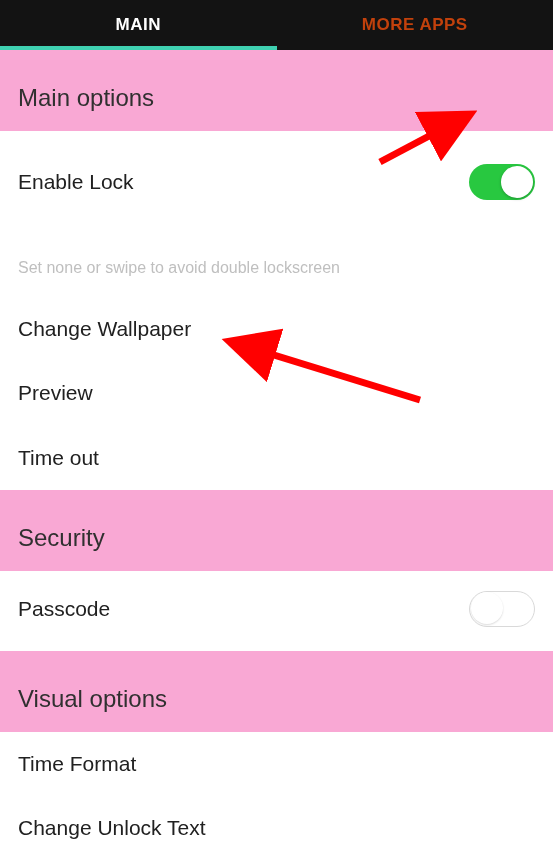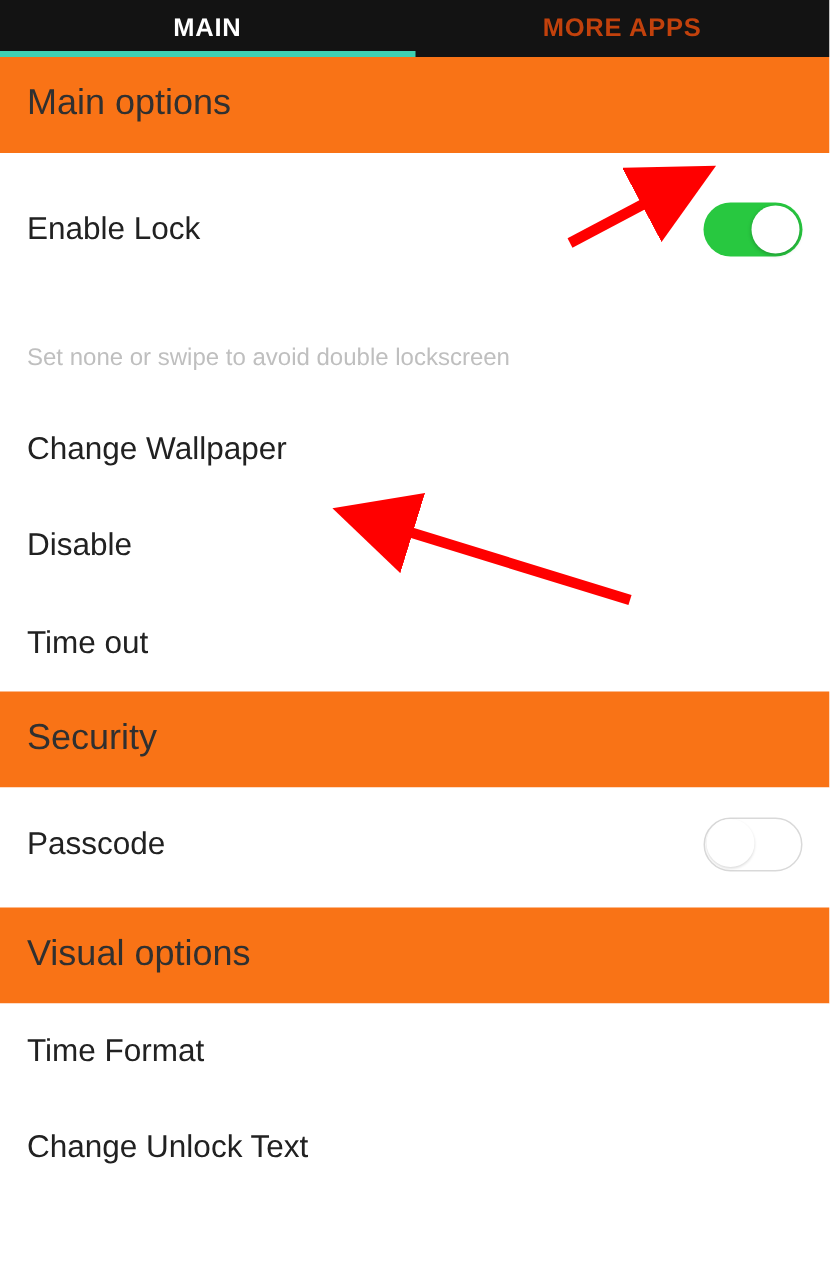--- a/index.html
+++ b/index.html
@@ -7,21 +7,21 @@
     width: 553px;
     height: 846px;
     font-family: -apple-system, "Helvetica Neue", Arial, sans-serif;
     background: #ffffff;
     overflow: hidden;
     position: relative;
   }
   .tab-bar {
     display: flex;
     width: 100%;
-    height: 38px;
+    height: 50px;
     background: #131313;
   }
   .tab {
     flex: 1;
     display: flex;
     align-items: center;
     justify-content: center;
     color: #c2410c;
     font-size: 17px;
     font-weight: 600;
@@ -34,22 +34,22 @@
     font-weight: 700;
   }
   .tab.active::after {
     content: "";
     position: absolute;
     left: 0; right: 0; bottom: 0;
     height: 4px;
     background: #3fd1b1;
   }
   .section-header {
-    background: #f97316;
-    padding: 17px 18px 19px 18px;
+    background: #f9a8d4;
+    padding: 34px 18px 19px 18px;
     font-size: 24px;
     font-weight: 300;
     color: #303030;
   }
   .row {
     padding: 19px 18px;
     display: flex;
     align-items: center;
     background: #ffffff;
     cursor: pointer;
@@ -126,21 +126,21 @@
 </div>
 
 <div class="row">
   <div class="text-col">
     <span class="title">Change Wallpaper</span>
   </div>
 </div>
 
 <div class="row">
   <div class="text-col">
-    <span class="title">Disable</span>
+    <span class="title">Preview</span>
   </div>
 </div>
 
 <div class="row">
   <div class="text-col">
     <span class="title">Time out</span>
   </div>
 </div>
 
 <div class="section-header">

